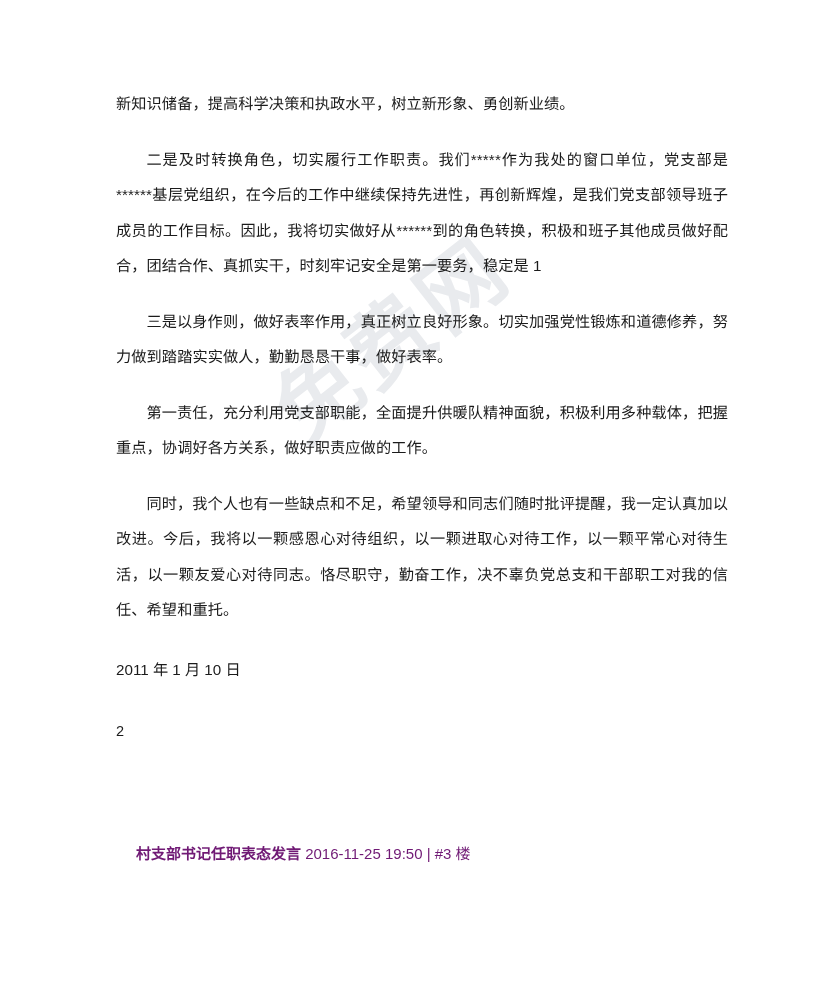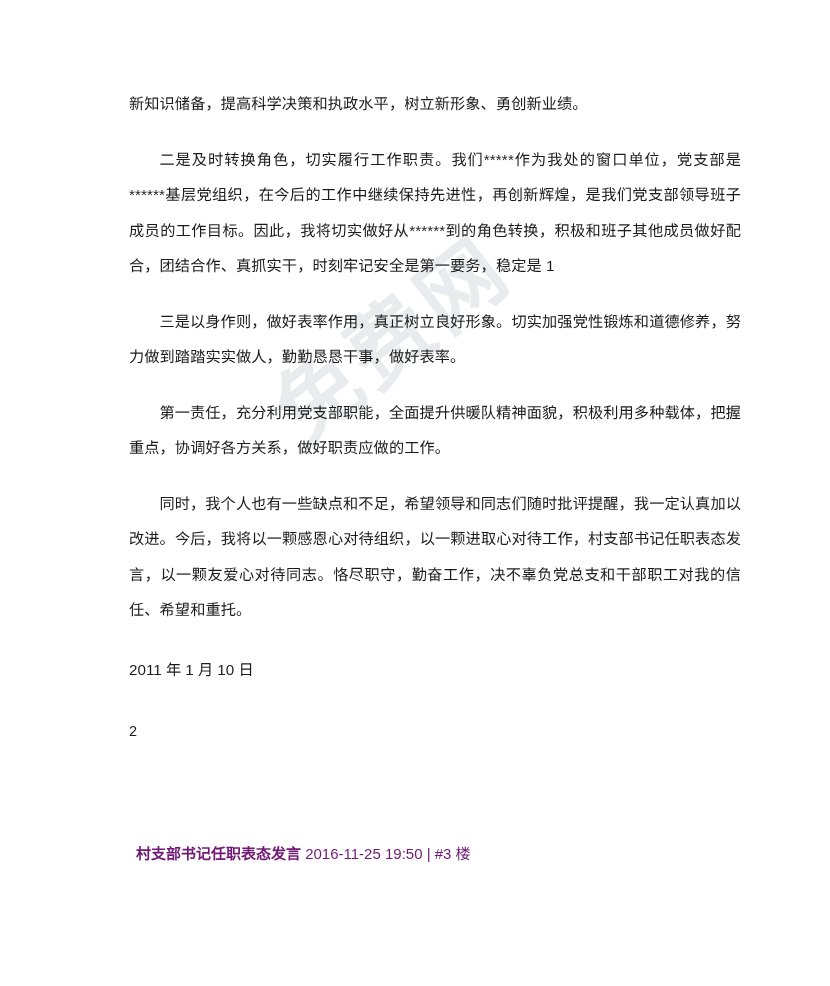--- a/index.html
+++ b/index.html
@@ -41,21 +41,21 @@
     color: #e9ebee;
     white-space: nowrap;
     transform: rotate(-38deg);
     transform-origin: 30% 40%;
     line-height: 1.05;
     user-select: none;
   }
 
   .doc-body {
     position: absolute;
-    left: 129px;
+    left: 116px;
     top: 0;
     width: 612px;
     z-index: 2;
   }
 
   .para {
     font-size: 15.2px;
     line-height: 35.5px;
     text-align: justify;
     text-justify: inter-ideograph;
@@ -110,21 +110,21 @@
   <div class="doc-body">
 
     <p class="para gap-first">新知识储备，提高科学决策和执政水平，树立新形象、勇创新业绩。</p>
 
     <p class="para indent gap-block">二是及时转换角色，切实履行工作职责。我们*****作为我处的窗口单位，党支部是******基层党组织，在今后的工作中继续保持先进性，再创新辉煌，是我们党支部领导班子成员的工作目标。因此，我将切实做好从******到的角色转换，积极和班子其他成员做好配合，团结合作、真抓实干，时刻牢记安全是第一要务，稳定是 1</p>
 
     <p class="para indent gap-block">三是以身作则，做好表率作用，真正树立良好形象。切实加强党性锻炼和道德修养，努力做到踏踏实实做人，勤勤恳恳干事，做好表率。</p>
 
     <p class="para indent gap-block">第一责任，充分利用党支部职能，全面提升供暖队精神面貌，积极利用多种载体，把握重点，协调好各方关系，做好职责应做的工作。</p>
 
-    <p class="para indent gap-block">同时，我个人也有一些缺点和不足，希望领导和同志们随时批评提醒，我一定认真加以改进。今后，我将以一颗感恩心对待组织，以一颗进取心对待工作，村支部书记任职表态发言，以一颗友爱心对待同志。恪尽职守，勤奋工作，决不辜负党总支和干部职工对我的信任、希望和重托。</p>
+    <p class="para indent gap-block">同时，我个人也有一些缺点和不足，希望领导和同志们随时批评提醒，我一定认真加以改进。今后，我将以一颗感恩心对待组织，以一颗进取心对待工作，以一颗平常心对待生活，以一颗友爱心对待同志。恪尽职守，勤奋工作，决不辜负党总支和干部职工对我的信任、希望和重托。</p>
 
 
     <p class="closing datetext">2011 年 1 月 10 日</p>
 
     <p class="closing pagenum">2</p>
 
   </div>
 
   <div class="footer-line">
     <span class="footer-title">村支部书记任职表态发言</span><span>&nbsp;</span><span class="footer-meta">2016-11-25 19:50 | #3 楼</span>

